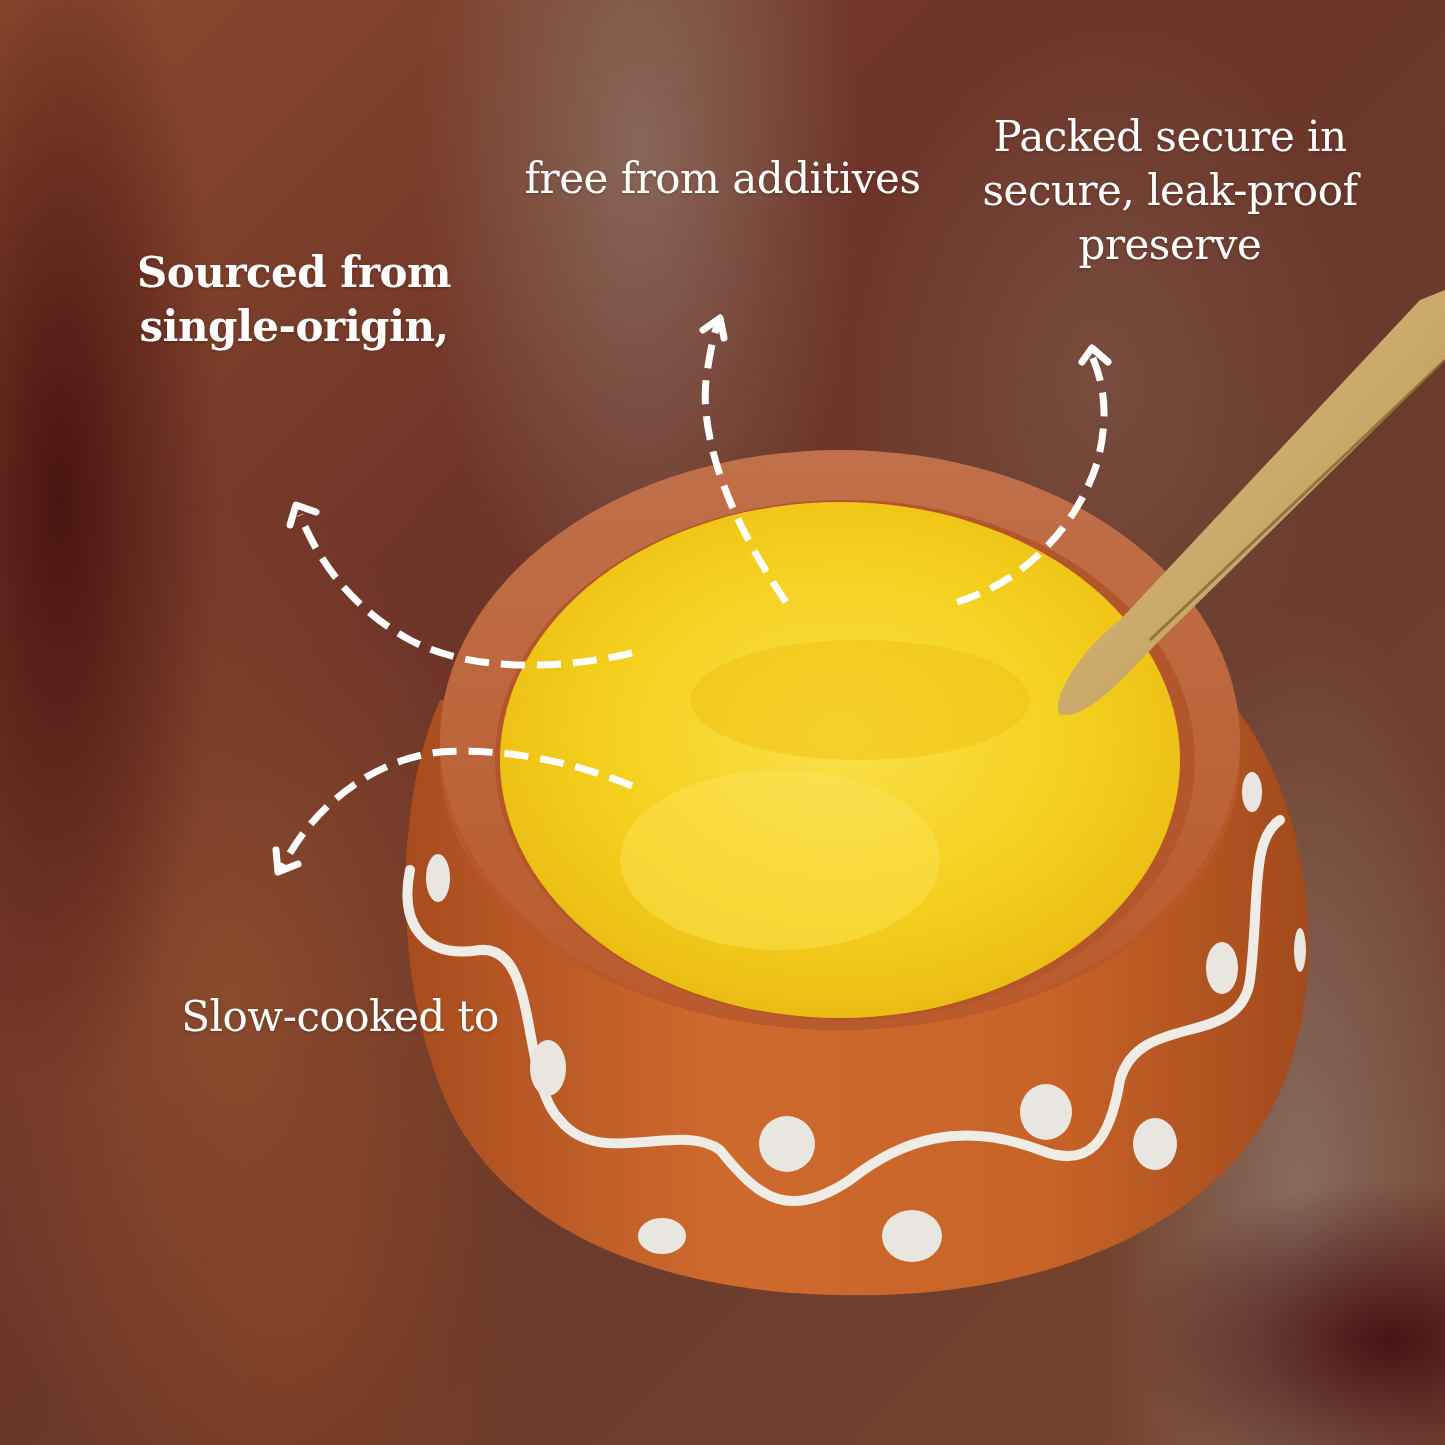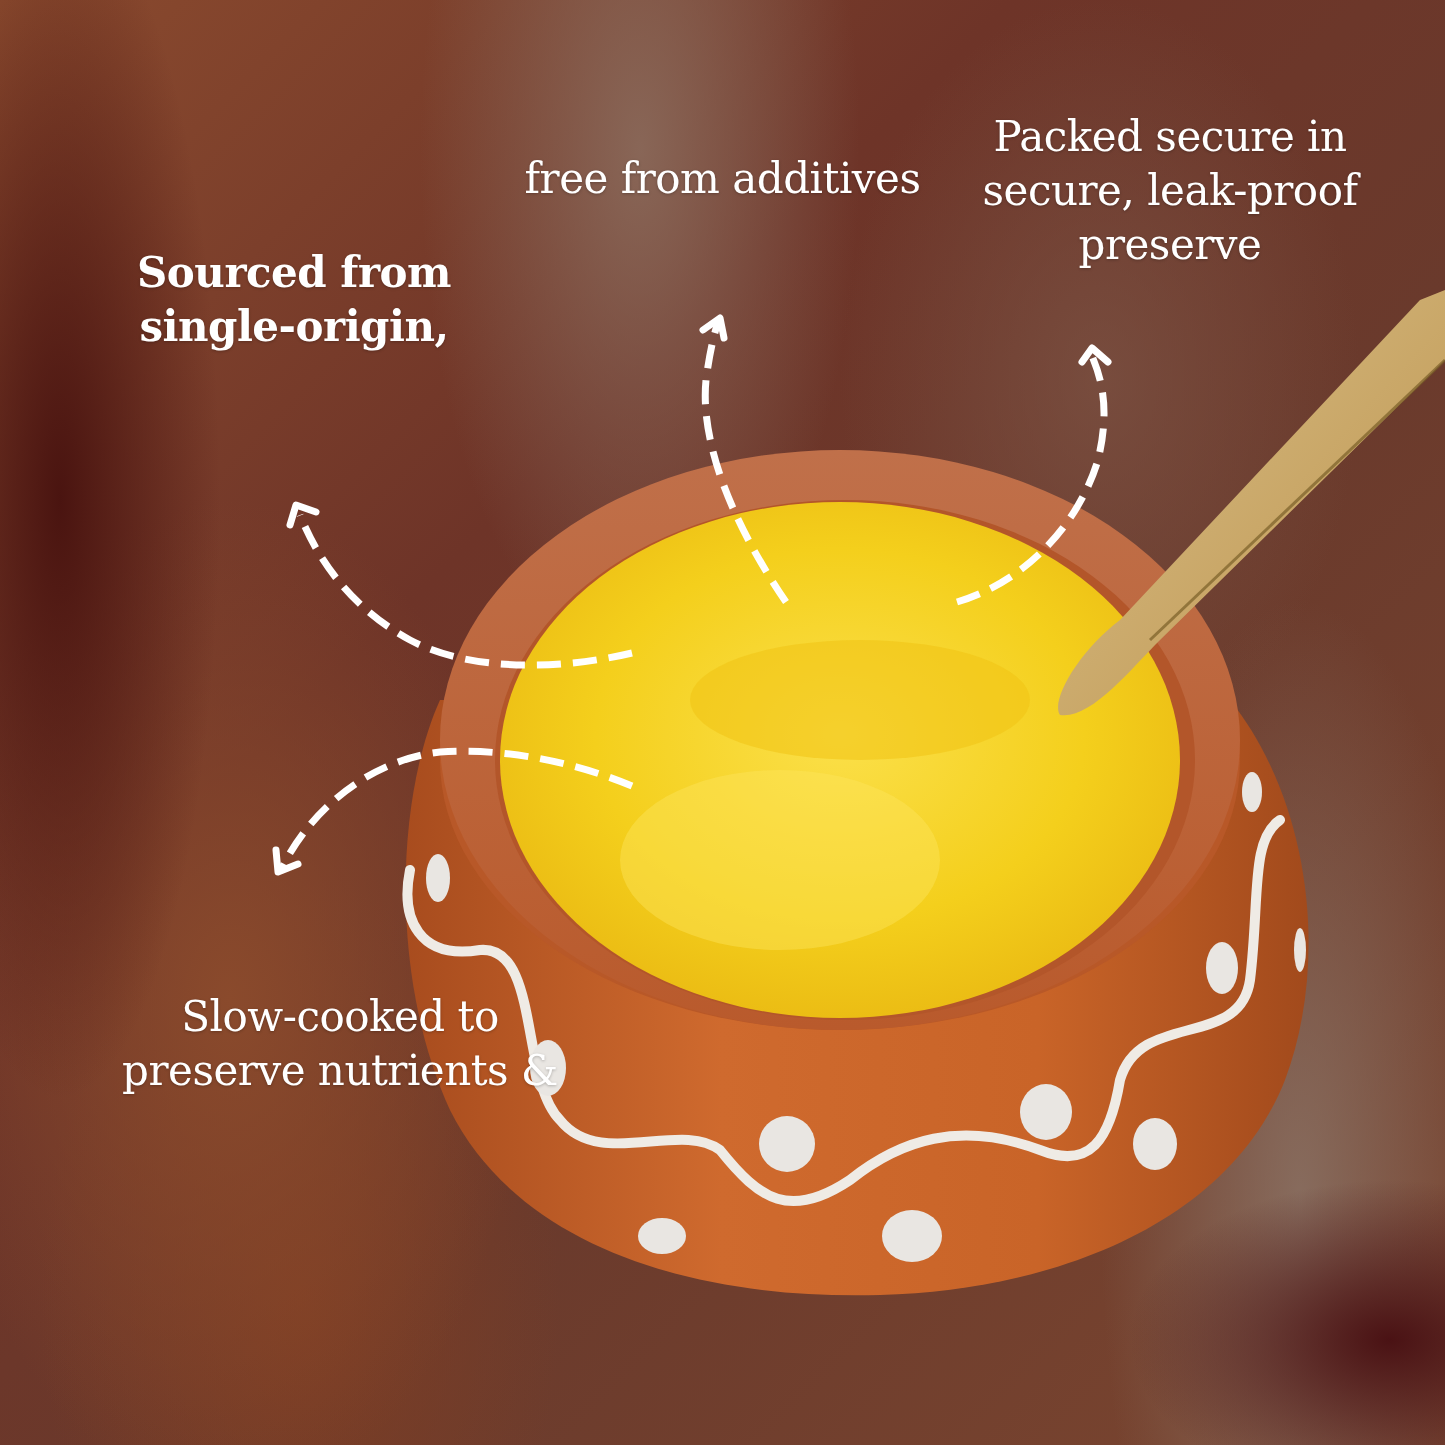--- a/index.html
+++ b/index.html
@@ -117,16 +117,15 @@
   </div>
 
   <div class="callout" id="c-packed">
     <span>Packed secure in</span>
     <span>secure, leak-proof</span>
     <span>preserve</span>
   </div>
 
   <div class="callout" id="c-slow">
     <span>Slow-cooked to</span>
-    <span>preserve nutrients &amp;</span>
   </div>
 
 </div>
 
 </body></html>

